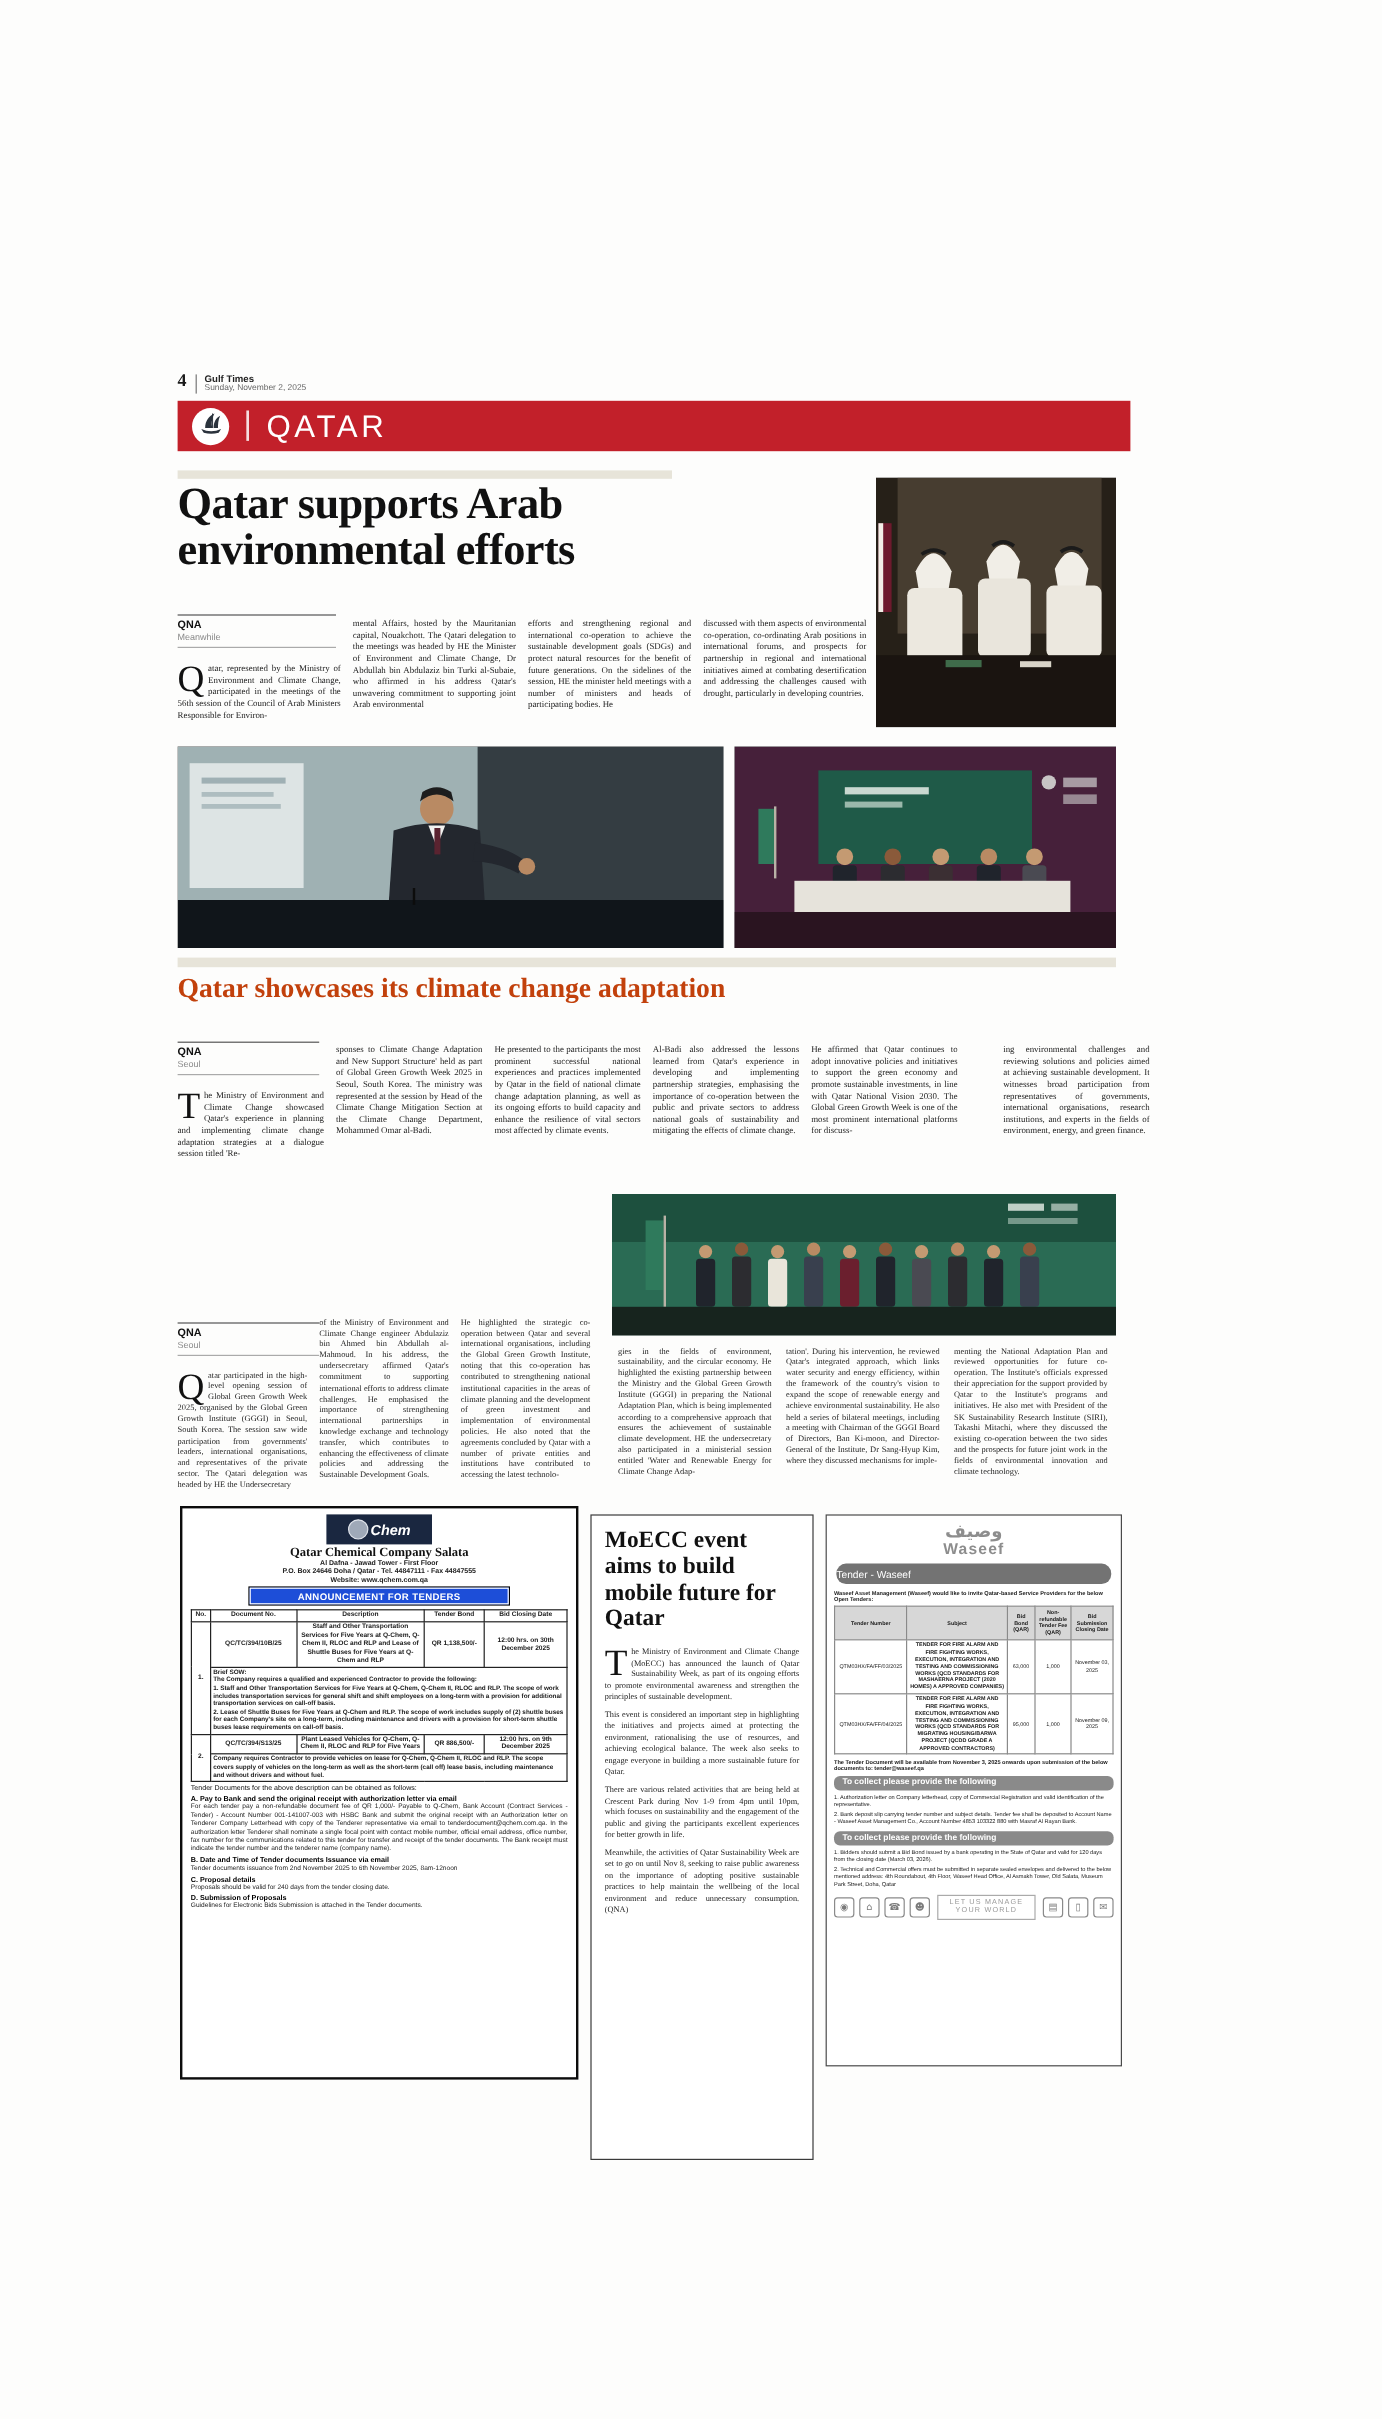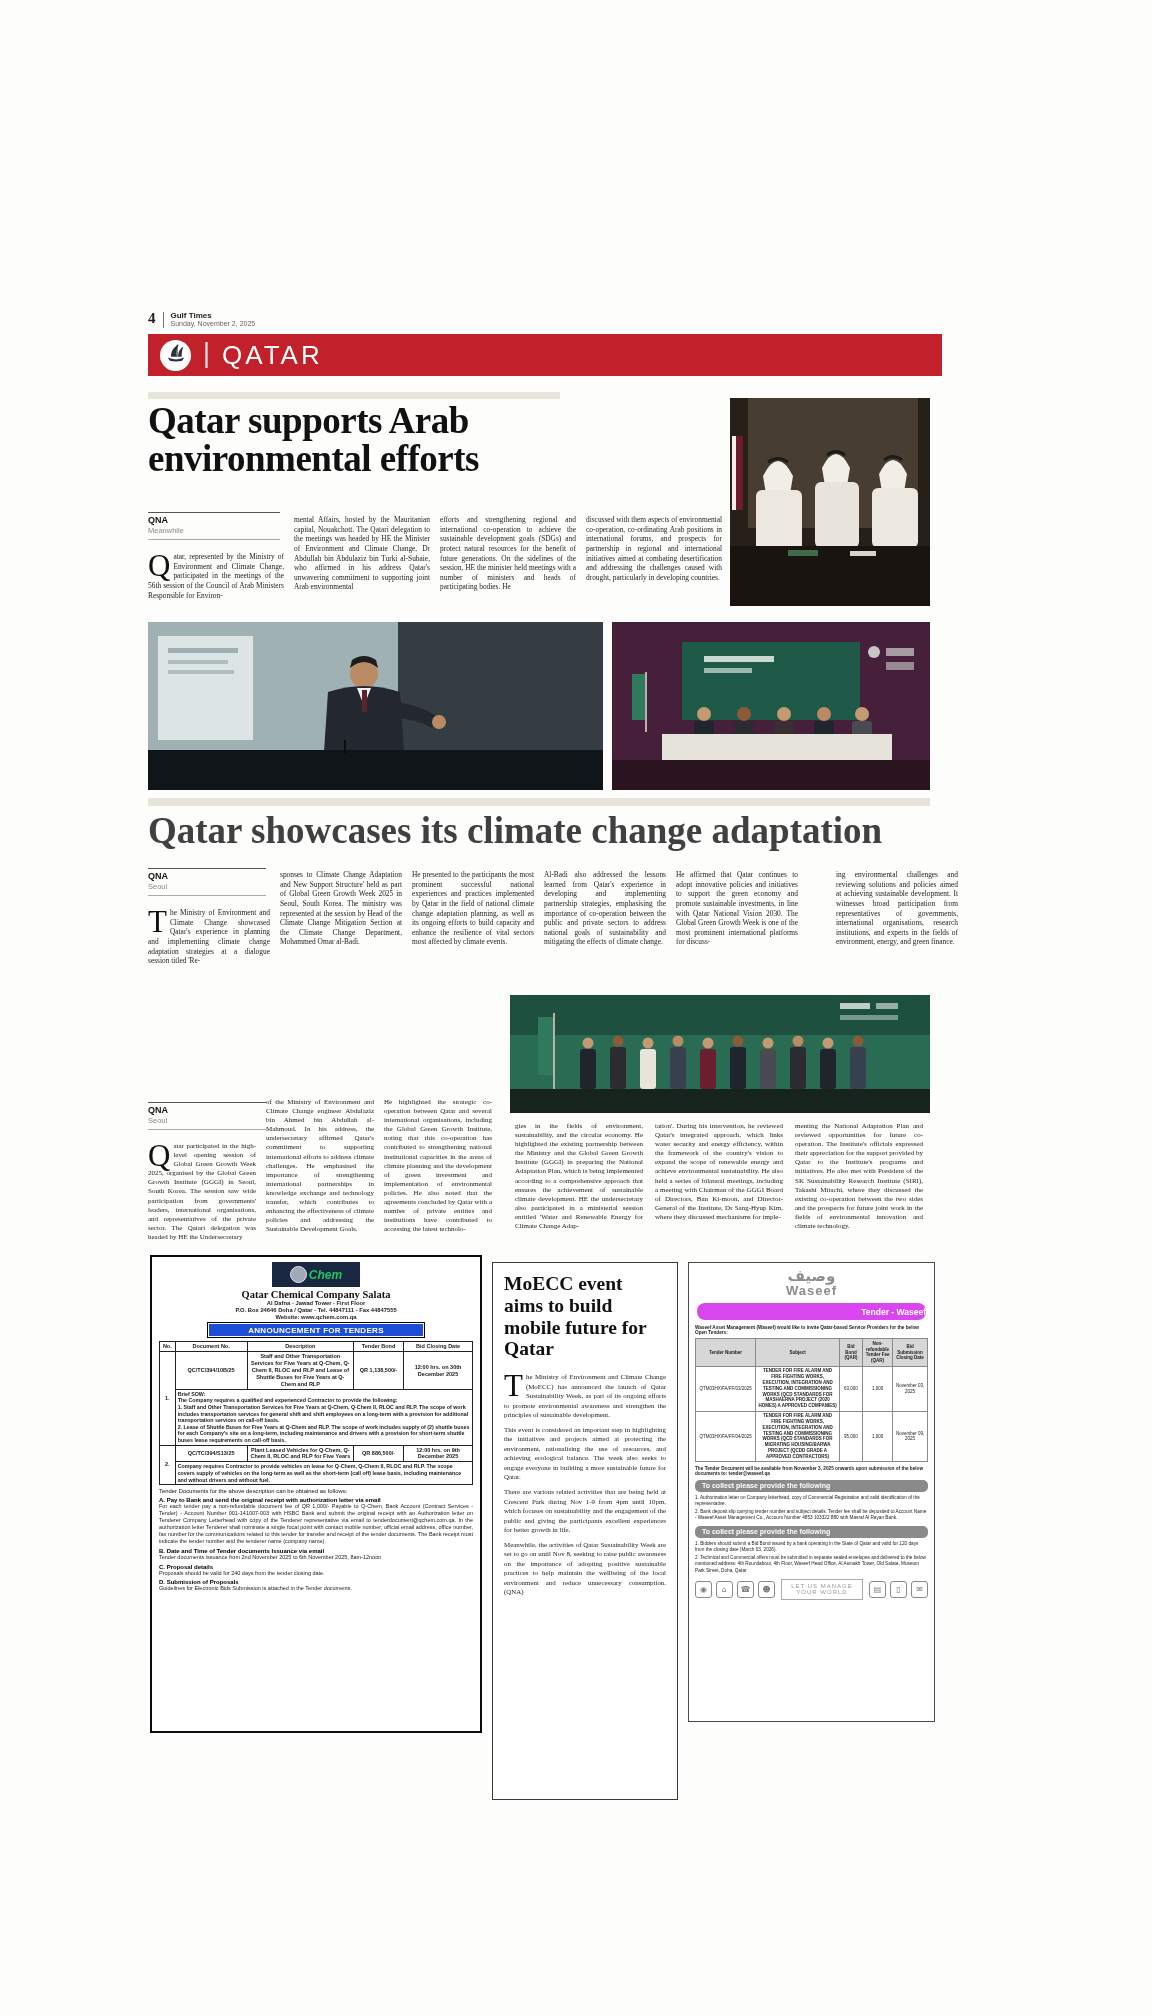--- a/index.html
+++ b/index.html
@@ -17,40 +17,40 @@
 
   .banner{background:#c2202a;display:flex;align-items:center;gap:12px;padding-left:12px;}
   .logo-circle{width:31px;height:31px;border-radius:50%;background:#fff;display:flex;align-items:center;justify-content:center;}
   .banner .sep{color:rgba(255,255,255,.85);font:200 27px "Liberation Sans",sans-serif;margin-top:-3px;}
   .banner .title{color:#fff;font:300 26px "Liberation Sans",sans-serif;letter-spacing:3px;}
 
   .kicker{background:#e7e4d9;}
 
   
   .h1{font-weight:700;font-size:37px;line-height:1.04;letter-spacing:-0.5px;color:#111;}
-  .h2{font-weight:600;font-size:37px;line-height:1.05;color:#404040;}
+  .h2{font-weight:600;font-size:23px;line-height:1.05;color:#c2410c;}
   .h3{font-weight:600;font-size:30px;line-height:1.12;color:#151515;}
 
   .byline{font-family:"Liberation Sans",sans-serif;border-top:1.4px solid #555;border-bottom:1px solid #aaa;}
   .byline .agency{font-weight:700;font-size:9px;padding-top:2px;color:#111;}
   .byline .loc{font-size:7.5px;color:#8a8a8a;padding:1px 0 4px;}
 
   .coltext{font-size:7.4px;line-height:1.3;text-align:justify;color:#232323;overflow:hidden;}
   .coltext.small{font-size:7px;}
   .dropcap::first-letter{float:left;font-size:31px;line-height:25px;padding:1px 3px 0 0;font-weight:500;color:#111;}
 
   .divider{background:#e7e4d9;}
   .photo{overflow:hidden;background:#777;}
   .photo svg{display:block;}
 
   
   .qchem{border:2px solid #0c0c0c;background:#fff;font-family:"Liberation Sans",sans-serif;padding:5px 7px;box-sizing:border-box;}
   .qchem-logo{width:88px;height:25px;background:#1a2740;margin:0 auto 2px;display:flex;align-items:center;justify-content:center;gap:2px;}
   .qchem-logo .qball{width:15px;height:15px;border-radius:50%;background:#9fa9b8;border:1px solid #dfe3ea;}
-  .qchem-logo .qtext{color:#22c55e;font:700 italic 12px "Liberation Sans",sans-serif;}
+  .qchem-logo .qtext{color:#ffffff;font:700 italic 12px "Liberation Sans",sans-serif;}
   .qc-company{font:700 10.5px "Liberation Serif",serif;text-align:center;color:#111;}
   .qc-addr{font-size:5.8px;font-weight:700;text-align:center;color:#222;line-height:1.25;}
   .qc-web{font-size:5.8px;font-weight:700;text-align:center;color:#222;}
   .qc-bar{background:#1d4ed8;color:#fff;border:1px solid #fff;box-shadow:0 0 0 1px #000;width:68%;margin:3px auto 4px;
           text-align:center;font-weight:700;font-size:8px;padding:1.5px 0;letter-spacing:.3px;}
   .qc-table{width:100%;border-collapse:collapse;table-layout:fixed;}
   .qc-table th,.qc-table td{border:0.9px solid #222;padding:1px 2px;font-size:5.5px;line-height:1.25;vertical-align:middle;}
   .qc-table th{font-weight:700;text-align:center;background:#fff;}
   .qc-table .c{text-align:center;font-weight:700;}
   .qc-table .sow{text-align:left;font-weight:600;font-size:5.3px;}
@@ -60,21 +60,21 @@
 
   
   .moecc{border:1.5px solid #3a3a3a;background:#fff;padding:10px 11px;box-sizing:border-box;}
   .moecc .mh{font:700 19.5px "Liberation Serif",serif;line-height:1.12;color:#111;margin-bottom:12px;}
   .moecc p{font-size:6.9px;line-height:1.38;text-align:justify;margin:0 0 5px;color:#222;}
 
   
   .waseef{border:1.5px solid #4a4a4a;background:#fff;font-family:"Liberation Sans",sans-serif;padding:6px;box-sizing:border-box;}
   .ws-logo-ar{text-align:center;font:700 15px "DejaVu Sans",sans-serif;color:#8d8d8d;line-height:1;}
   .ws-logo-en{text-align:center;font:700 13px "Liberation Sans",sans-serif;color:#8d8d8d;letter-spacing:1px;line-height:1.1;}
-  .ws-banner{background:#d946ef;color:#fff;border-radius:8px;text-align:right;font-weight:700;font-size:8.5px;
+  .ws-banner{background:#737373;color:#fff;border-radius:8px;text-align:left;font-weight:400;font-size:8.5px;
              padding:3.5px 0;margin:5px 2px;}
   .ws-intro{font-size:4.7px;font-weight:600;color:#222;margin:2px 0 3px;}
   .ws-table{width:100%;border-collapse:collapse;table-layout:fixed;}
   .ws-table th,.ws-table td{border:0.7px solid #8a8a8a;font-size:4.5px;line-height:1.3;padding:1.5px;text-align:center;vertical-align:middle;}
   .ws-table th{background:#d7d7d7;font-weight:700;}
   .ws-table .subj{font-weight:700;}
   .ws-note{font-size:4.7px;font-weight:600;margin:3.5px 0;color:#1c1c1c;}
   .ws-collect{background:#8a8a8a;color:#fff;border-radius:5px;font-weight:700;font-size:7px;padding:2.5px 7px;margin:4px 0 3px;}
   .ws-item{font-size:4.7px;line-height:1.35;color:#1c1c1c;margin-bottom:1.5px;}
   .ws-footer{display:flex;align-items:center;gap:4px;margin-top:5px;}

